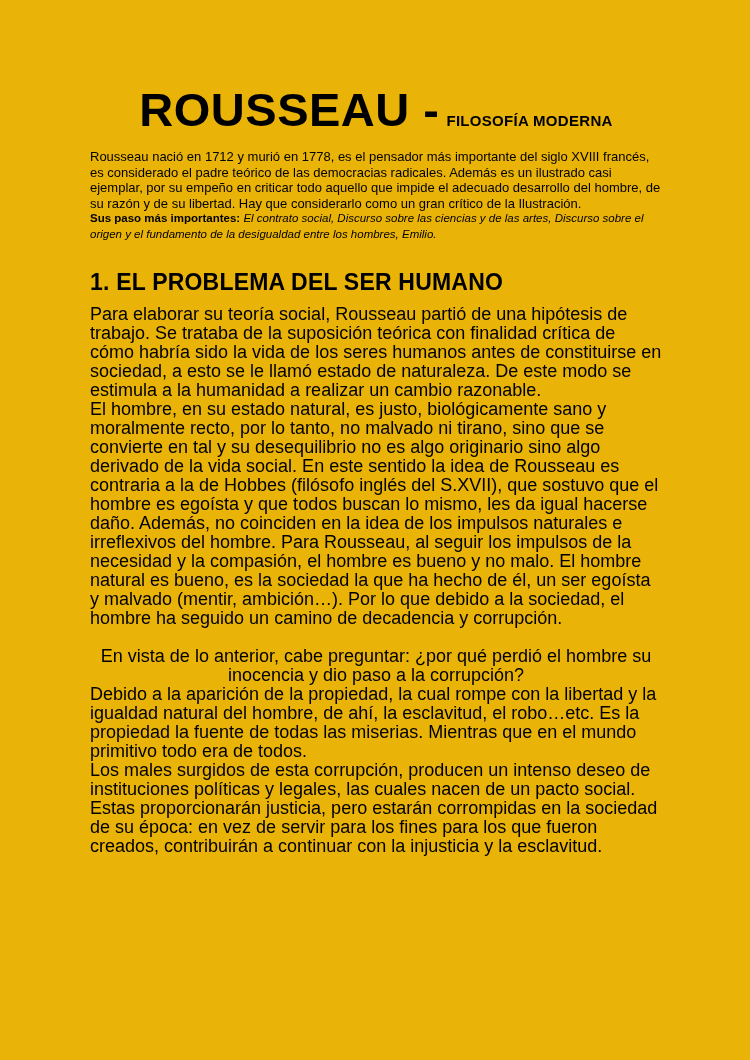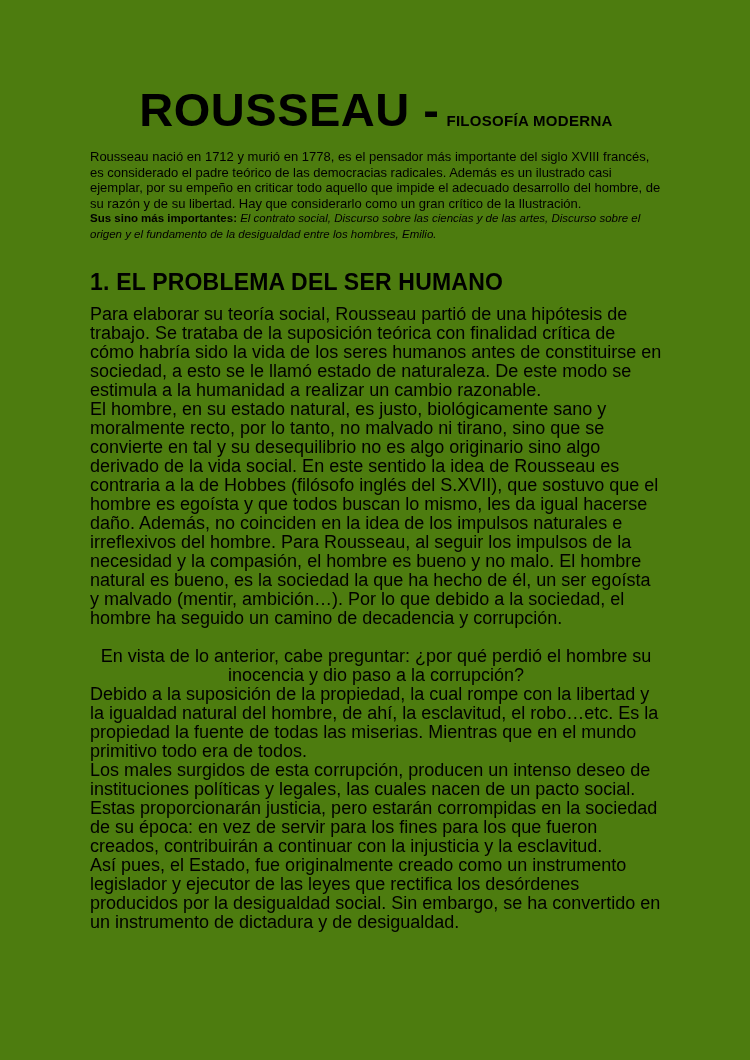--- a/index.html
+++ b/index.html
@@ -12,21 +12,21 @@
     height: 1060px;
     font-family: "Liberation Sans", sans-serif;
     color: #000000;
     overflow: hidden;
   }
   .page {
     box-sizing: border-box;
     width: 750px;
     height: 1060px;
     padding: 86px 88px 0 90px;
-    background: #4d7c0f;
+    background: #eab308;
   }
   .title-block {
     text-align: center;
     white-space: nowrap;
     line-height: 1;
   }
   .doc-title {
     font-size: 47px;
     font-weight: 700;
     letter-spacing: 0.5px;
@@ -78,26 +78,25 @@
 <body>
 
 <div class="page">
 
   <header class="title-block">
     <span class="doc-title">ROUSSEAU -</span><span class="doc-subtitle">FILOSOFÍA MODERNA</span>
   </header>
 
   <p class="intro-bio">Rousseau nació en 1712 y murió en 1778, es el pensador más importante del siglo XVIII francés, es considerado el padre teórico de las democracias radicales. Además es un ilustrado casi ejemplar, por su empeño en criticar todo aquello que impide el adecuado desarrollo del hombre, de su razón y de su libertad. Hay que considerarlo como un gran crítico de la Ilustración.</p>
 
-  <p class="intro-works"><span class="works-label">Sus sino más importantes: </span><em>El contrato social, Discurso sobre las ciencias y de las artes, Discurso sobre el origen y el fundamento de la desigualdad entre los hombres, Emilio.</em></p>
+  <p class="intro-works"><span class="works-label">Sus paso más importantes: </span><em>El contrato social, Discurso sobre las ciencias y de las artes, Discurso sobre el origen y el fundamento de la desigualdad entre los hombres, Emilio.</em></p>
 
   <h1 class="section-heading">1. EL PROBLEMA DEL SER HUMANO</h1>
 
   <div class="body-text">
     <p class="body-par">Para elaborar su teoría social, Rousseau partió de una hipótesis de trabajo. Se trataba de la suposición teórica con finalidad crítica de cómo habría sido la vida de los seres humanos antes de constituirse en sociedad, a esto se le llamó estado de naturaleza. De este modo se estimula a la humanidad a realizar un cambio razonable.</p>
     <p class="body-par">El hombre, en su estado natural, es justo, biológicamente sano y moralmente recto, por lo tanto, no malvado ni tirano, sino que se convierte en tal y su desequilibrio no es algo originario sino algo derivado de la vida social. En este sentido la idea de Rousseau es contraria a la de Hobbes (filósofo inglés del S.XVII), que sostuvo que el hombre es egoísta y que todos buscan lo mismo, les da igual hacerse daño. Además, no coinciden en la idea de los impulsos naturales e irreflexivos del hombre. Para Rousseau, al seguir los impulsos de la necesidad y la compasión, el hombre es bueno y no malo. El hombre natural es bueno, es la sociedad la que ha hecho de él, un ser egoísta y malvado (mentir, ambición…). Por lo que debido a la sociedad, el hombre ha seguido un camino de decadencia y corrupción.</p>
     <p class="body-par spaced">En vista de lo anterior, cabe preguntar: ¿por qué perdió el hombre su inocencia y dio paso a la corrupción?</p>
-    <p class="body-par">Debido a la suposición de la propiedad, la cual rompe con la libertad y la igualdad natural del hombre, de ahí, la esclavitud, el robo…etc. Es la propiedad la fuente de todas las miserias. Mientras que en el mundo primitivo todo era de todos.</p>
+    <p class="body-par">Debido a la aparición de la propiedad, la cual rompe con la libertad y la igualdad natural del hombre, de ahí, la esclavitud, el robo…etc. Es la propiedad la fuente de todas las miserias. Mientras que en el mundo primitivo todo era de todos.</p>
     <p class="body-par">Los males surgidos de esta corrupción, producen un intenso deseo de instituciones políticas y legales, las cuales nacen de un pacto social. Estas proporcionarán justicia, pero estarán corrompidas en la sociedad de su época: en vez de servir para los fines para los que fueron creados, contribuirán a continuar con la injusticia y la esclavitud.</p>
-    <p class="body-par">Así pues, el Estado, fue originalmente creado como un instrumento legislador y ejecutor de las leyes que rectifica los desórdenes producidos por la desigualdad social. Sin embargo, se ha convertido en un instrumento de dictadura y de desigualdad.</p>
   </div>
 
 </div>
 
 </body></html>

